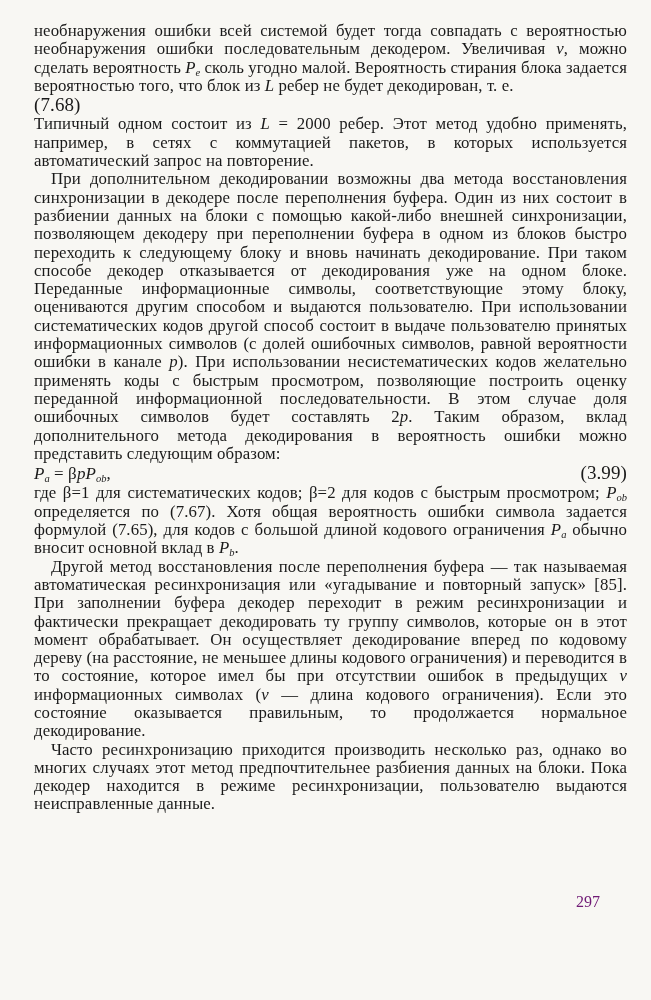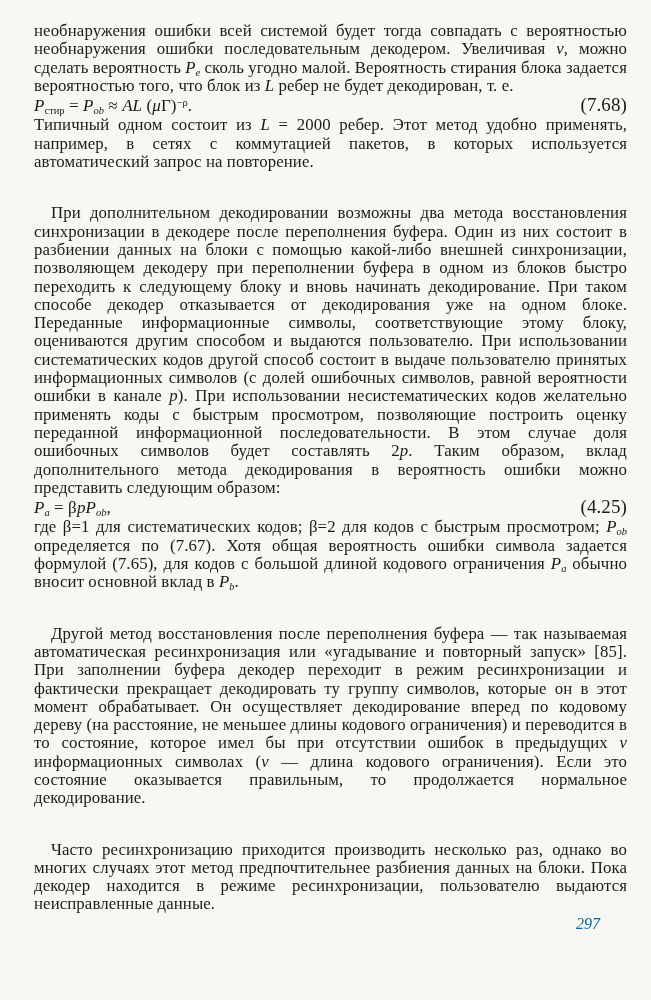--- a/index.html
+++ b/index.html
@@ -25,21 +25,20 @@
     line-height: 18.3px;
     text-align: justify;
     letter-spacing: 0.1px;
   }
   .para {
     margin: 0;
     padding: 0;
   }
   .para.indent {
     text-indent: 17px;
-    margin-top: 33px;
   }
   .it {
     font-style: italic;
   }
   .formula-row {
     display: flex;
     justify-content: space-between;
     align-items: baseline;
     margin: 1px 0;
     text-align: left;
@@ -63,41 +62,39 @@
     top: -5px;
     vertical-align: baseline;
     letter-spacing: 0;
   }
   .eq-number {
     font-size: 19px;
     white-space: nowrap;
   }
   .page-number {
     position: absolute;
-    top: 915px;
+    top: 893px;
     right: 51px;
     font-size: 16px;
-    color: #0369a1;
-    font-style: italic;
+    color: #701a75;
   }
 </style>
 </head>
 <body style="background: rgb(248, 247, 243);">
 
 <div class="page" style="background: rgb(248, 247, 243); color: rgb(26, 26, 26);">
   <main class="text-block" id="text-block">
       <p class="para"><span>необнаружения ошибки всей системой будет тогда совпадать с вероятностью необнаружения ошибки последовательным декодером. Увеличивая </span><span class="it">ν</span><span>, можно сделать вероятность </span><span class="it">P</span><sub class="it">e</sub><span> сколь угодно малой. Вероятность стирания блока задается вероятностью того, что блок из </span><span class="it">L</span><span> ребер не будет декодирован, т. е.</span></p>
       <div class="formula-row">
-        <span class="formula-expr"><span class="it">P</span><sub>стир</sub><span> = </span><span class="it">P</span><sub class="it">ob</sub><span> ≈ </span><span class="it">AL</span><span> (</span><span class="it">μ</span><span>Γ)</span><sup>−ρ</sup><span>.</span></span>
         <span class="eq-number">(7.68)</span>
       </div>
       <p class="para"><span>Типичный одном состоит из </span><span class="it">L</span><span> = 2000 ребер. Этот метод удобно применять, например, в сетях с коммутацией пакетов, в которых используется автоматический запрос на повторение.</span></p>
       <p class="para indent"><span>При дополнительном декодировании возможны два метода восстановления синхронизации в декодере после переполнения буфера. Один из них состоит в разбиении данных на блоки с помощью какой-либо внешней синхронизации, позволяющем декодеру при переполнении буфера в одном из блоков быстро переходить к следующему блоку и вновь начинать декодирование. При таком способе декодер отказывается от декодирования уже на одном блоке. Переданные информационные символы, соответствующие этому блоку, оцениваются другим способом и выдаются пользователю. При использовании систематических кодов другой способ состоит в выдаче пользователю принятых информационных символов (с долей ошибочных символов, равной вероятности ошибки в канале </span><span class="it">p</span><span>). При использовании несистематических кодов желательно применять коды с быстрым просмотром, позволяющие построить оценку переданной информационной последовательности. В этом случае доля ошибочных символов будет составлять 2</span><span class="it">p</span><span>. Таким образом, вклад дополнительного метода декодирования в вероятность ошибки можно представить следующим образом:</span></p>
       <div class="formula-row">
         <span class="formula-expr"><span class="it">P</span><sub class="it">a</sub><span> = β</span><span class="it">p</span><span class="it">P</span><sub class="it">ob</sub><span>,</span></span>
-        <span class="eq-number">(4.25)</span>
+        <span class="eq-number">(3.99)</span>
       </div>
       <p class="para"><span>где β=1 для систематических кодов; β=2 для кодов с быстрым просмотром; </span><span class="it">P</span><sub class="it">ob</sub><span> определяется по (7.67). Хотя общая вероятность ошибки символа задается формулой (7.65), для кодов с большой длиной кодового ограничения </span><span class="it">P</span><sub class="it">a</sub><span> обычно вносит основной вклад в </span><span class="it">P</span><sub class="it">b</sub><span>.</span></p>
       <p class="para indent"><span>Другой метод восстановления после переполнения буфера — так называемая автоматическая ресинхронизация или «угадывание и повторный запуск» [85]. При заполнении буфера декодер переходит в режим ресинхронизации и фактически прекращает декодировать ту группу символов, которые он в этот момент обрабатывает. Он осуществляет декодирование вперед по кодовому дереву (на расстояние, не меньшее длины кодового ограничения) и переводится в то состояние, которое имел бы при отсутствии ошибок в предыдущих </span><span class="it">ν</span><span> информационных символах (</span><span class="it">ν</span><span> — длина кодового ограничения). Если это состояние оказывается правильным, то продолжается нормальное декодирование.</span></p>
       <p class="para indent"><span>Часто ресинхронизацию приходится производить несколько раз, однако во многих случаях этот метод предпочтительнее разбиения данных на блоки. Пока декодер находится в режиме ресинхронизации, пользователю выдаются неисправленные данные.</span></p>
     </main>
   <div class="page-number">297</div>
 </div>
 
 </body></html>

